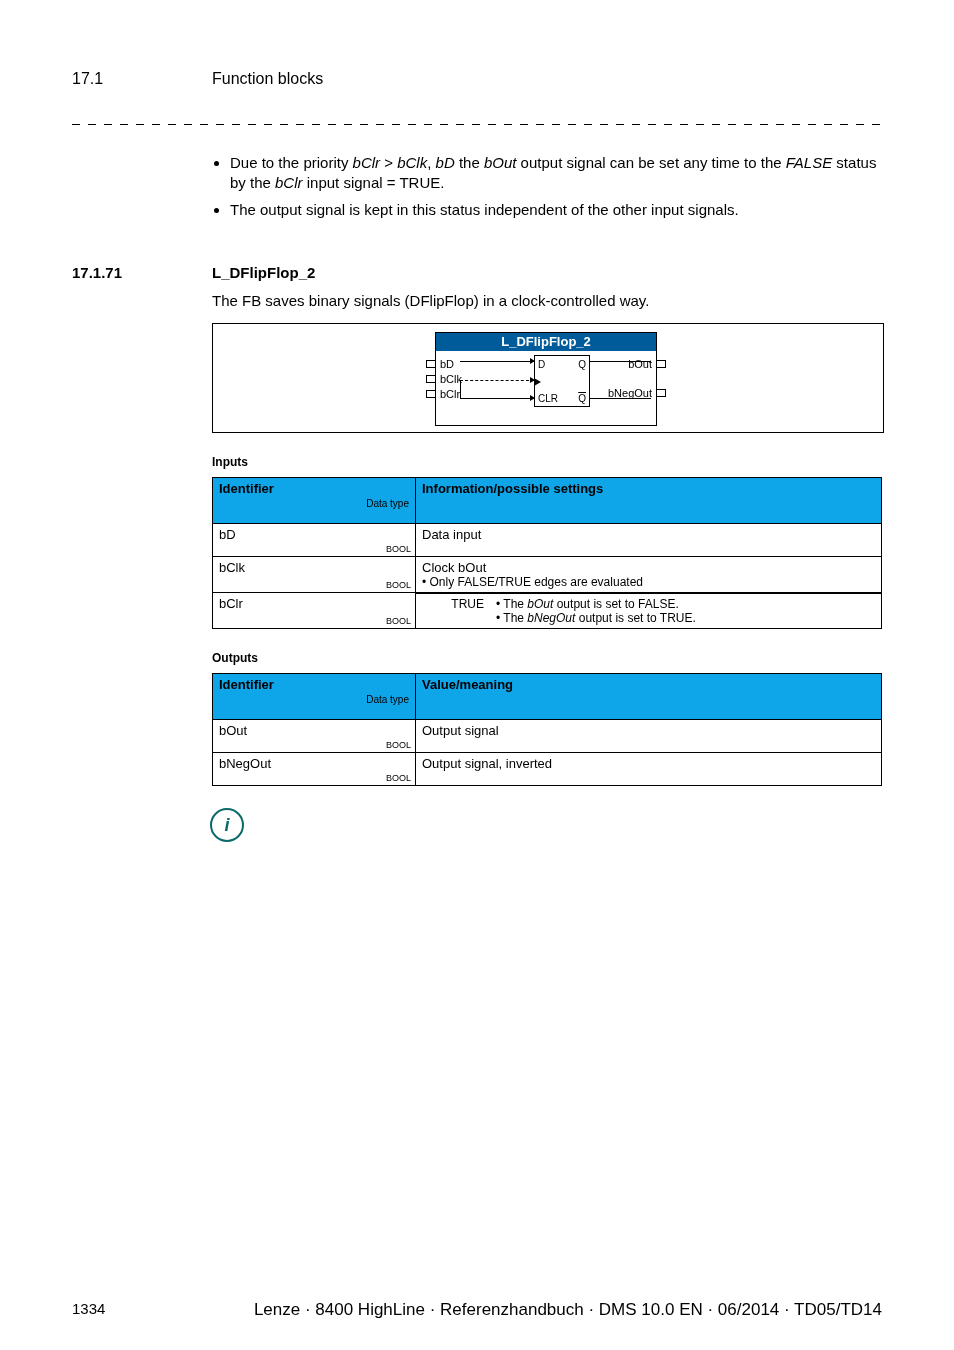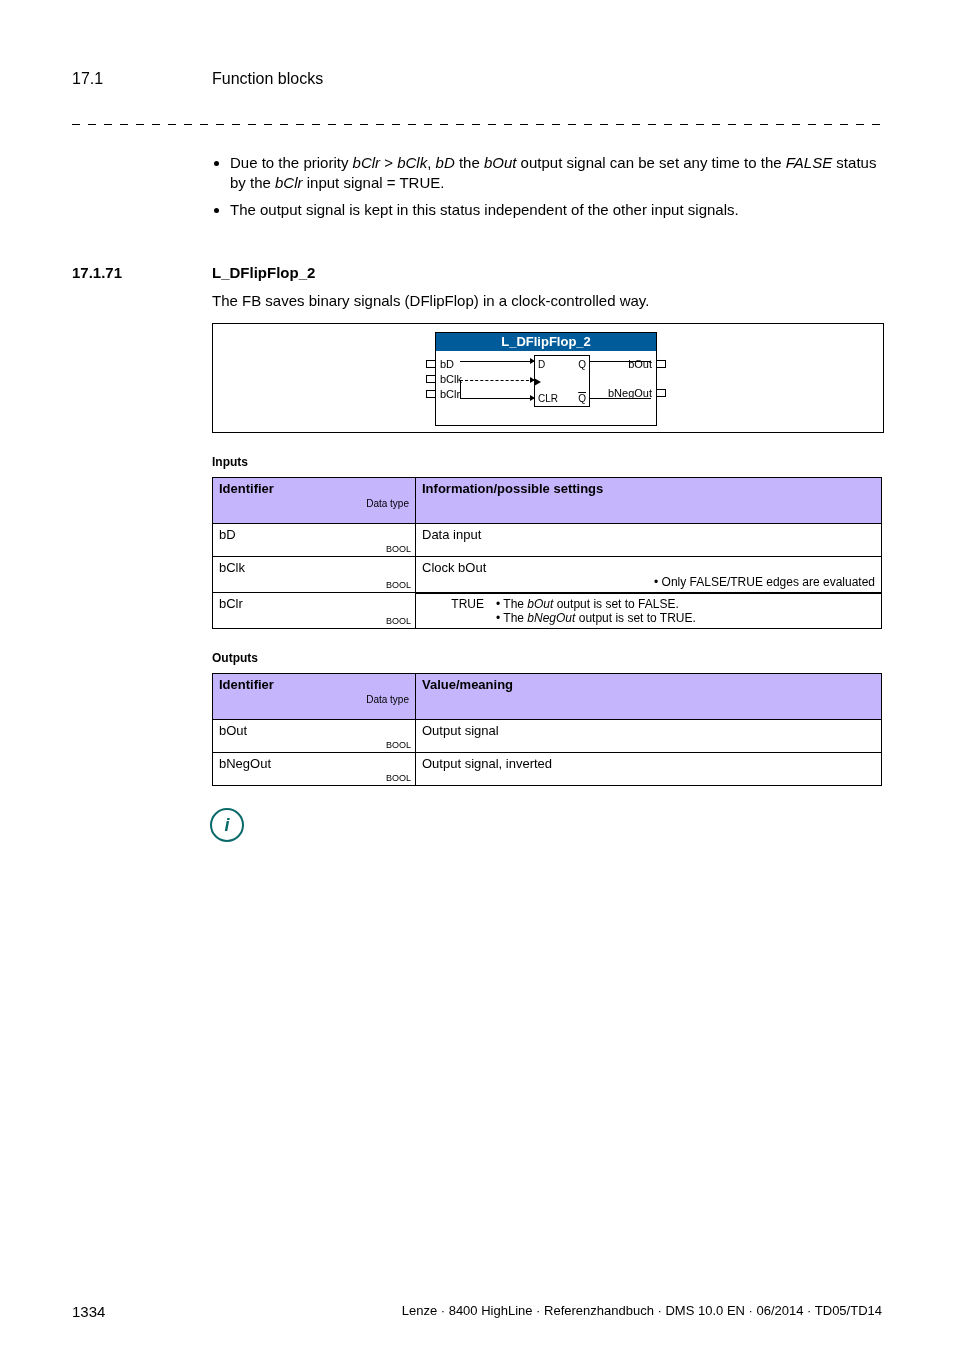--- a/index.html
+++ b/index.html
@@ -179,21 +179,21 @@
     border-collapse: collapse;
     width: 670px;
     font-size: 13px;
   }
   table.io th, table.io td {
     border: 1px solid #000;
     vertical-align: top;
     padding: 3px 6px;
   }
   table.io th {
-    background: #c4b5fd;
+    background: #0ea5e9;
     font-weight: 700;
     text-align: left;
   }
   .id-cell {
     width: 190px;
     position: relative;
     padding-bottom: 14px !important;
   }
   .dtype {
     position: absolute;
@@ -245,21 +245,21 @@
     position: absolute;
     left: 72px;
     right: 72px;
     bottom: 30px;
     display: flex;
     justify-content: space-between;
     font-size: 12px;
     color: #000;
   }
   .footer .pn { font-weight: 400; font-size: 15px; }
-  .footer .meta { font-size: 13px; color: #000; }
+  .footer .meta { font-size: 17px; color: #000; }
 </style>
 </head>
 <body>
 
 <div class="page">
 
   <div class="sub-line">
     <div class="sub-num">17.1</div>
     <div class="sub-title">Function blocks</div>
   </div>
@@ -337,21 +337,21 @@
       </td>
       <td>Data input</td>
     </tr>
     <tr>
       <td class="id-cell">
         <span>bClk</span>
         <span class="dtype">BOOL</span>
       </td>
       <td>
         <div>Clock bOut</div>
-        <div style="font-size:12px;text-align:right;">• Only FALSE/TRUE edges are evaluated</div>
+        <div style="font-size:12px;">• Only FALSE/TRUE edges are evaluated</div>
       </td>
     </tr>
     <tr>
       <td class="id-cell" rowspan="1">
         <span>bClr</span>
         <span class="dtype">BOOL</span>
       </td>
       <td style="padding:0;">
         <table class="inner">
           <tbody>

